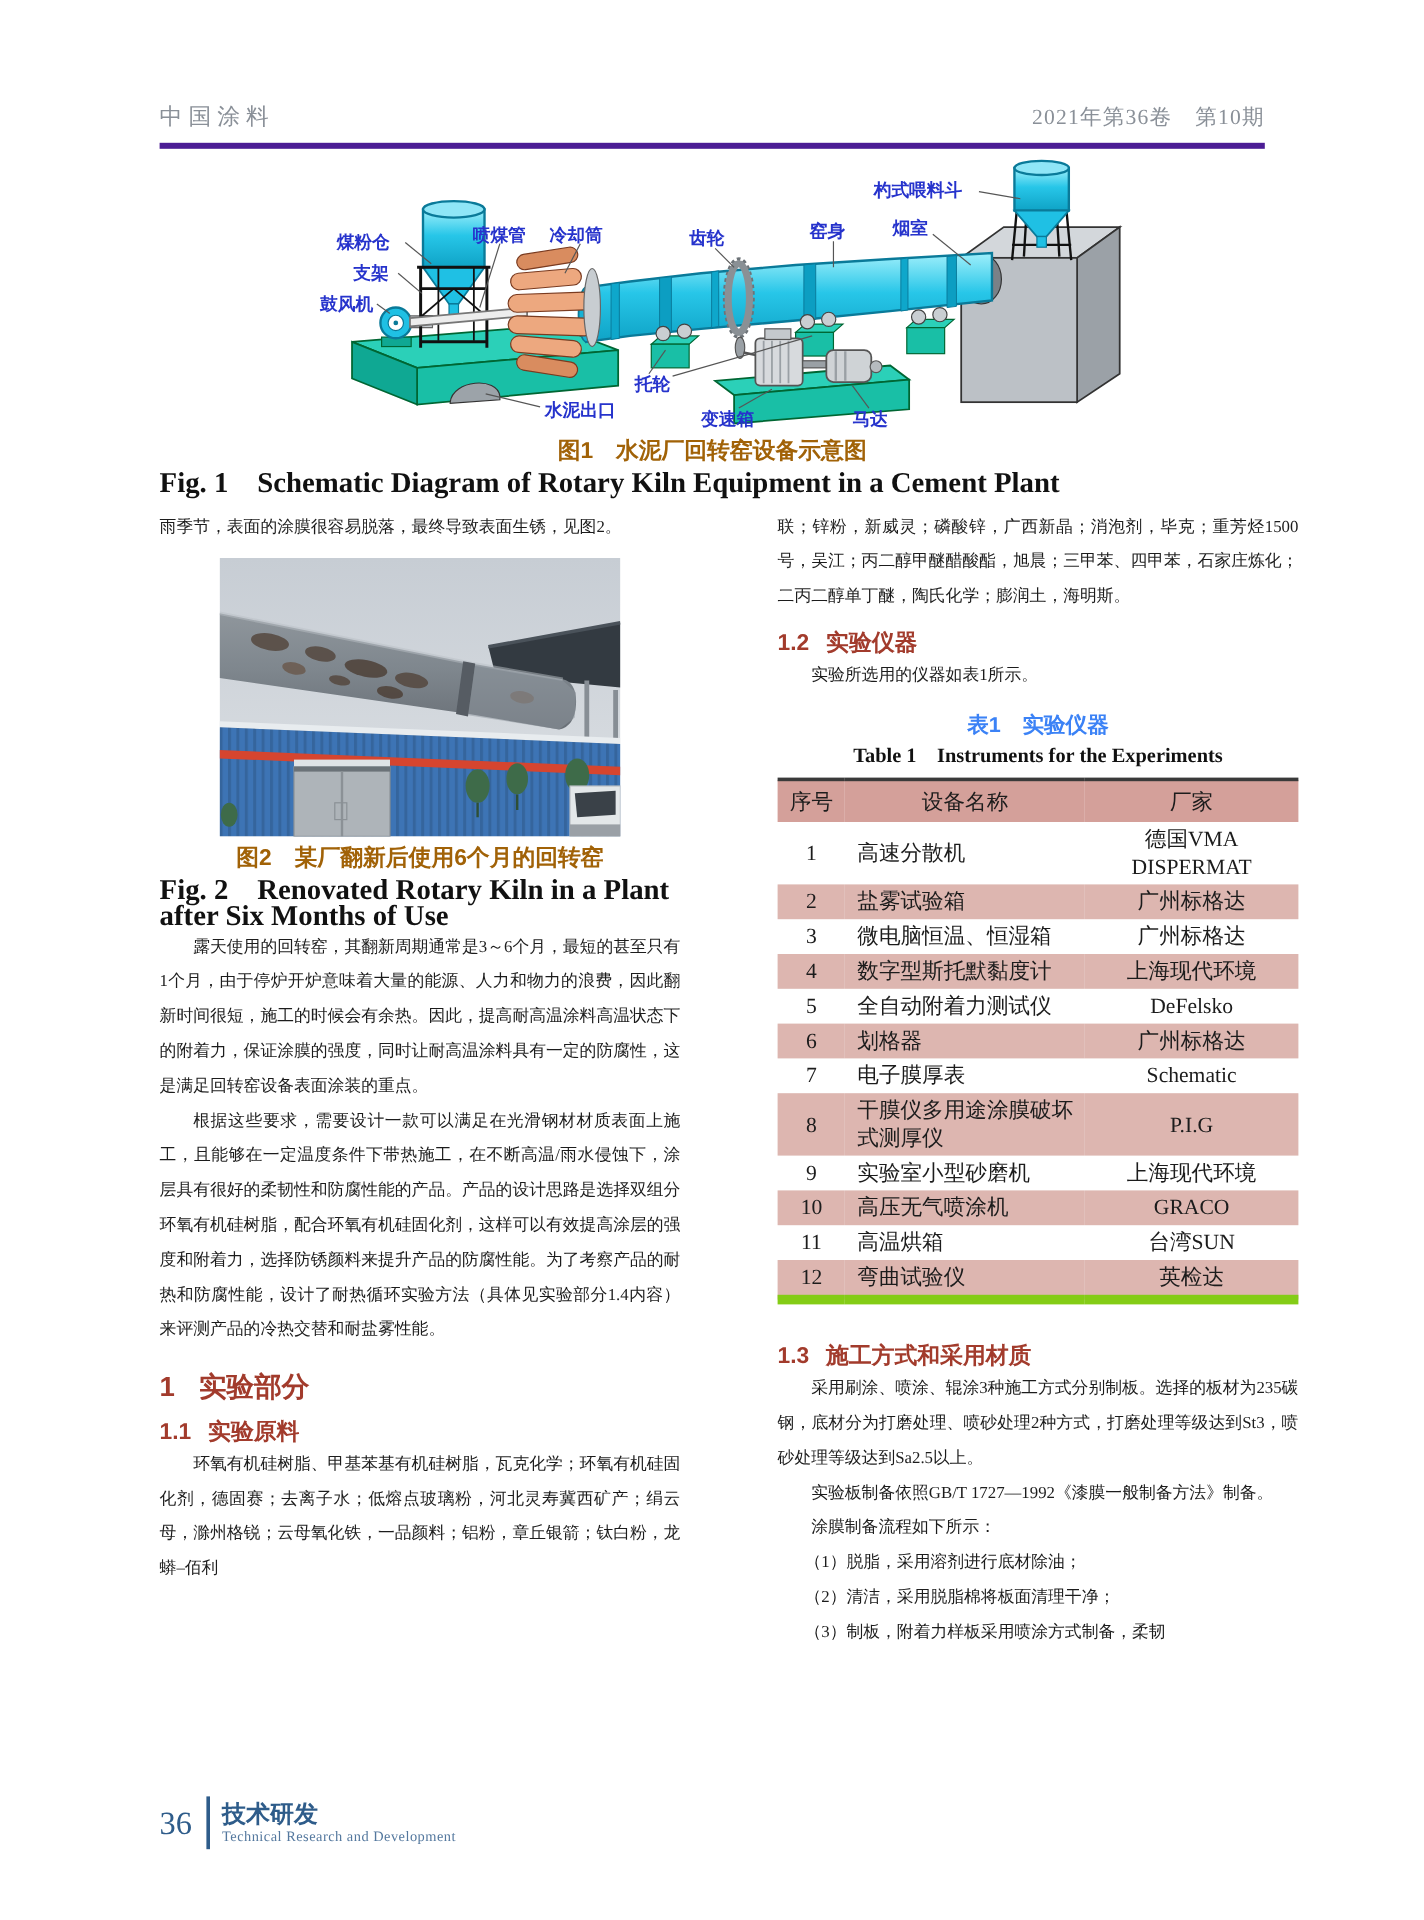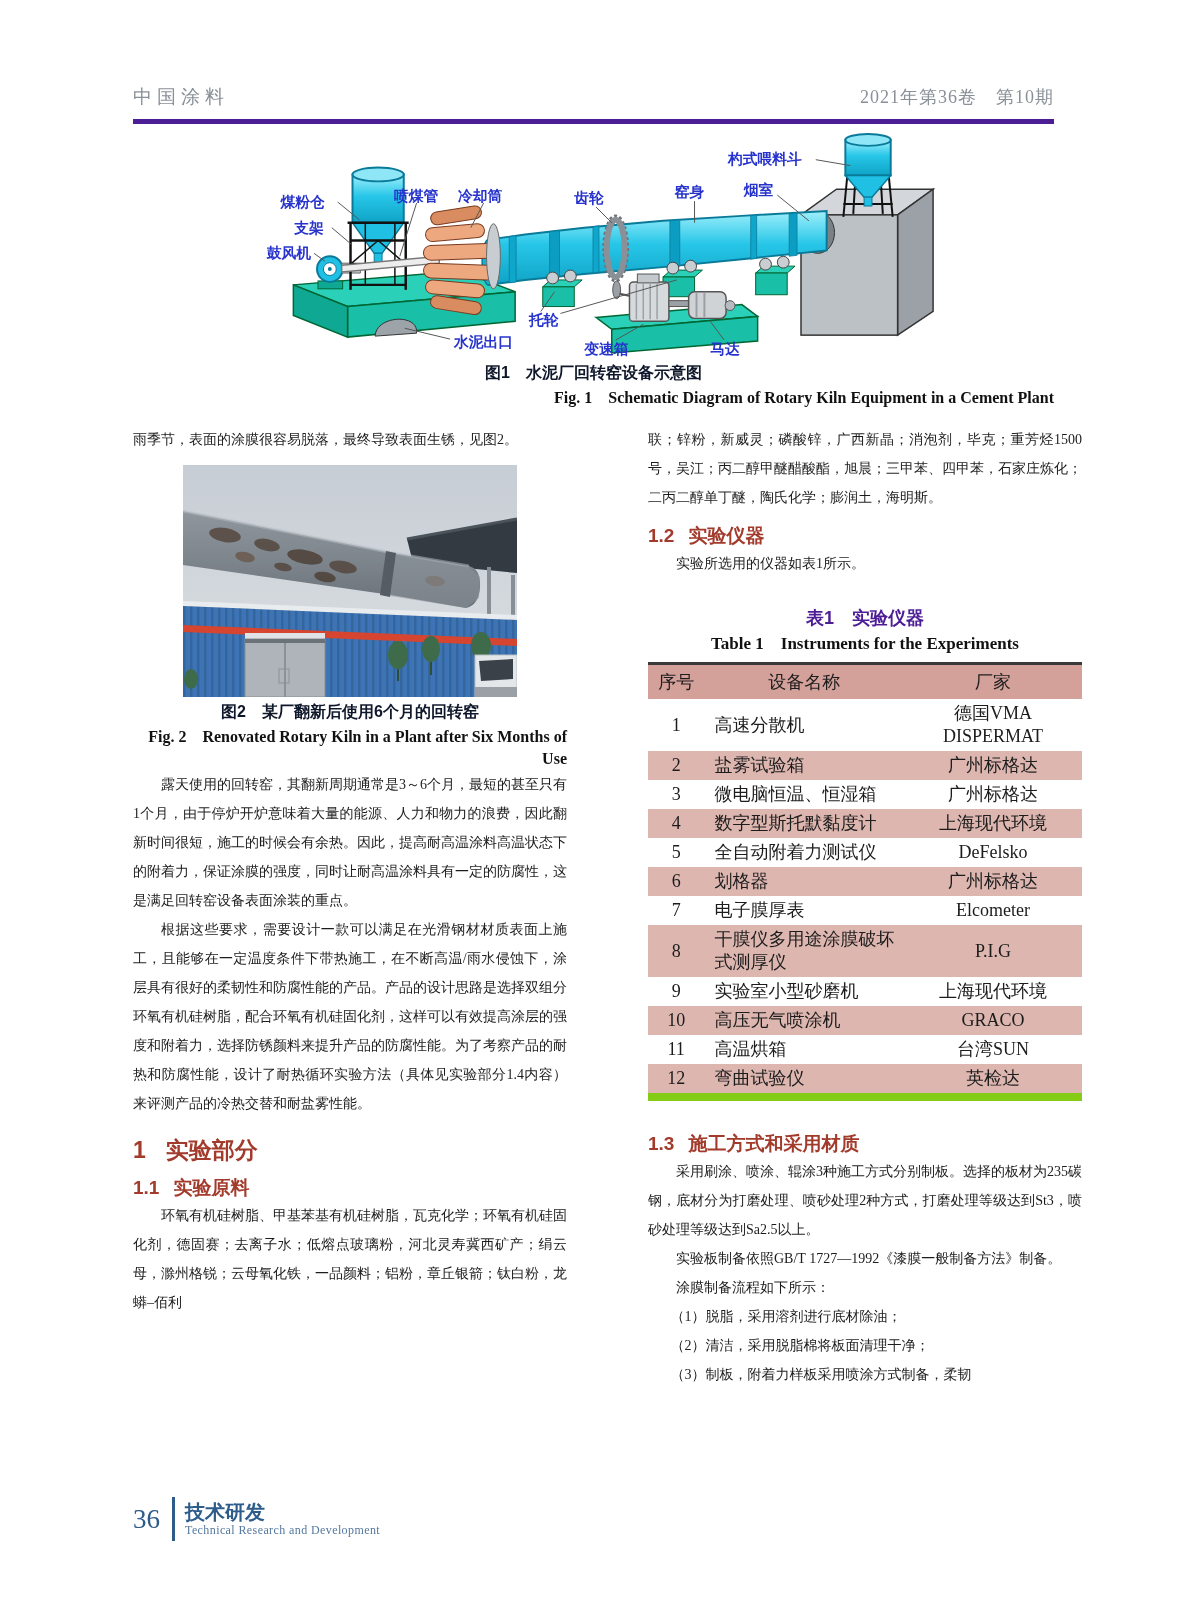--- a/index.html
+++ b/index.html
@@ -7,39 +7,39 @@
         font-family:"Liberation Serif",serif;color:#1c1c1c;overflow:hidden;}
   
   .hdr{position:absolute;left:133px;top:84px;width:921px;display:flex;justify-content:space-between;
        align-items:baseline;color:#8A9098;border-bottom:5px solid #4c1d95;padding-bottom:9px;}
   .hdr .journal{font-size:19px;letter-spacing:5px;}
   .hdr .issue{font-size:18px;letter-spacing:1px;}
   
   .fig1{position:absolute;left:133px;top:124px;width:921px;text-align:center;}
   .fig1 svg{display:block;margin:0 auto;}
   .capcn{margin-top:5px;text-align:center;font-family:"Liberation Sans",sans-serif;
-         font-weight:bold;font-size:16px;color:#0f172a;}
-  .capen{text-align:right;font-weight:bold;font-size:16px;line-height:22px;margin-top:3px;color:#111;}
+         font-weight:bold;font-size:19px;color:#a16207;}
+  .capen{text-align:left;font-weight:bold;font-size:24px;line-height:22px;margin-top:3px;color:#111;}
   
   .col{position:absolute;top:425px;width:434px;}
   .col-l{left:133px;} .col-r{left:648px;}
   p.body{margin:0;font-size:14px;line-height:29px;text-align:justify;}
   p.ind{text-indent:2em;}
   .fig2wrap{width:334px;margin:11px auto 0;}
   .fig2wrap svg{display:block;}
   .h1{margin:17px 0 0;color:#A23B2C;font-family:"Liberation Sans",sans-serif;
       font-weight:bold;font-size:23px;}
   .h1 .num{margin-right:20px;}
   .h2{margin:9px 0 0;color:#A23B2C;font-family:"Liberation Sans",sans-serif;
       font-weight:bold;font-size:19px;}
   .h2 .num{margin-right:14px;}
   .mt8{margin-top:8px;} .mt6{margin-top:6px;}
   
   .tbl-title-cn{text-align:center;font-family:"Liberation Sans",sans-serif;font-weight:bold;
-                font-size:18px;margin-top:28px;color:#4c1d95;}
+                font-size:18px;margin-top:14px;color:#3b82f6;}
   .tbl-title-en{text-align:center;font-weight:bold;font-size:17px;margin-top:2px;color:#111;}
   table.instr{width:100%;border-collapse:collapse;margin-top:7px;font-size:18px;
               border-top:3px solid #3a3a3a;border-bottom:8px solid #84cc16;}
   table.instr th{background:#D4A09A;font-weight:normal;padding:5px 2px;text-align:center;}
   table.instr td{padding:3px 2px;text-align:center;line-height:23px;}
   table.instr td.name{text-align:left;padding-left:10px;}
   table.instr tr.alt{background:#DDB6B0;}
   td.company{white-space:pre-line;}
   
   .ftr{position:absolute;left:133px;top:1497px;display:flex;align-items:center;}
@@ -373,21 +373,21 @@
             <td class="company">DeFelsko</td>
           </tr>
         <tr class="alt">
             <td>6</td>
             <td class="name">划格器</td>
             <td class="company">广州标格达</td>
           </tr>
         <tr>
             <td>7</td>
             <td class="name">电子膜厚表</td>
-            <td class="company">Elcometer</td>
+            <td class="company">Schematic</td>
           </tr>
         <tr class="alt">
             <td>8</td>
             <td class="name">干膜仪多用途涂膜破坏式测厚仪</td>
             <td class="company">P.I.G</td>
           </tr>
         <tr>
             <td>9</td>
             <td class="name">实验室小型砂磨机</td>
             <td class="company">上海现代环境</td>

